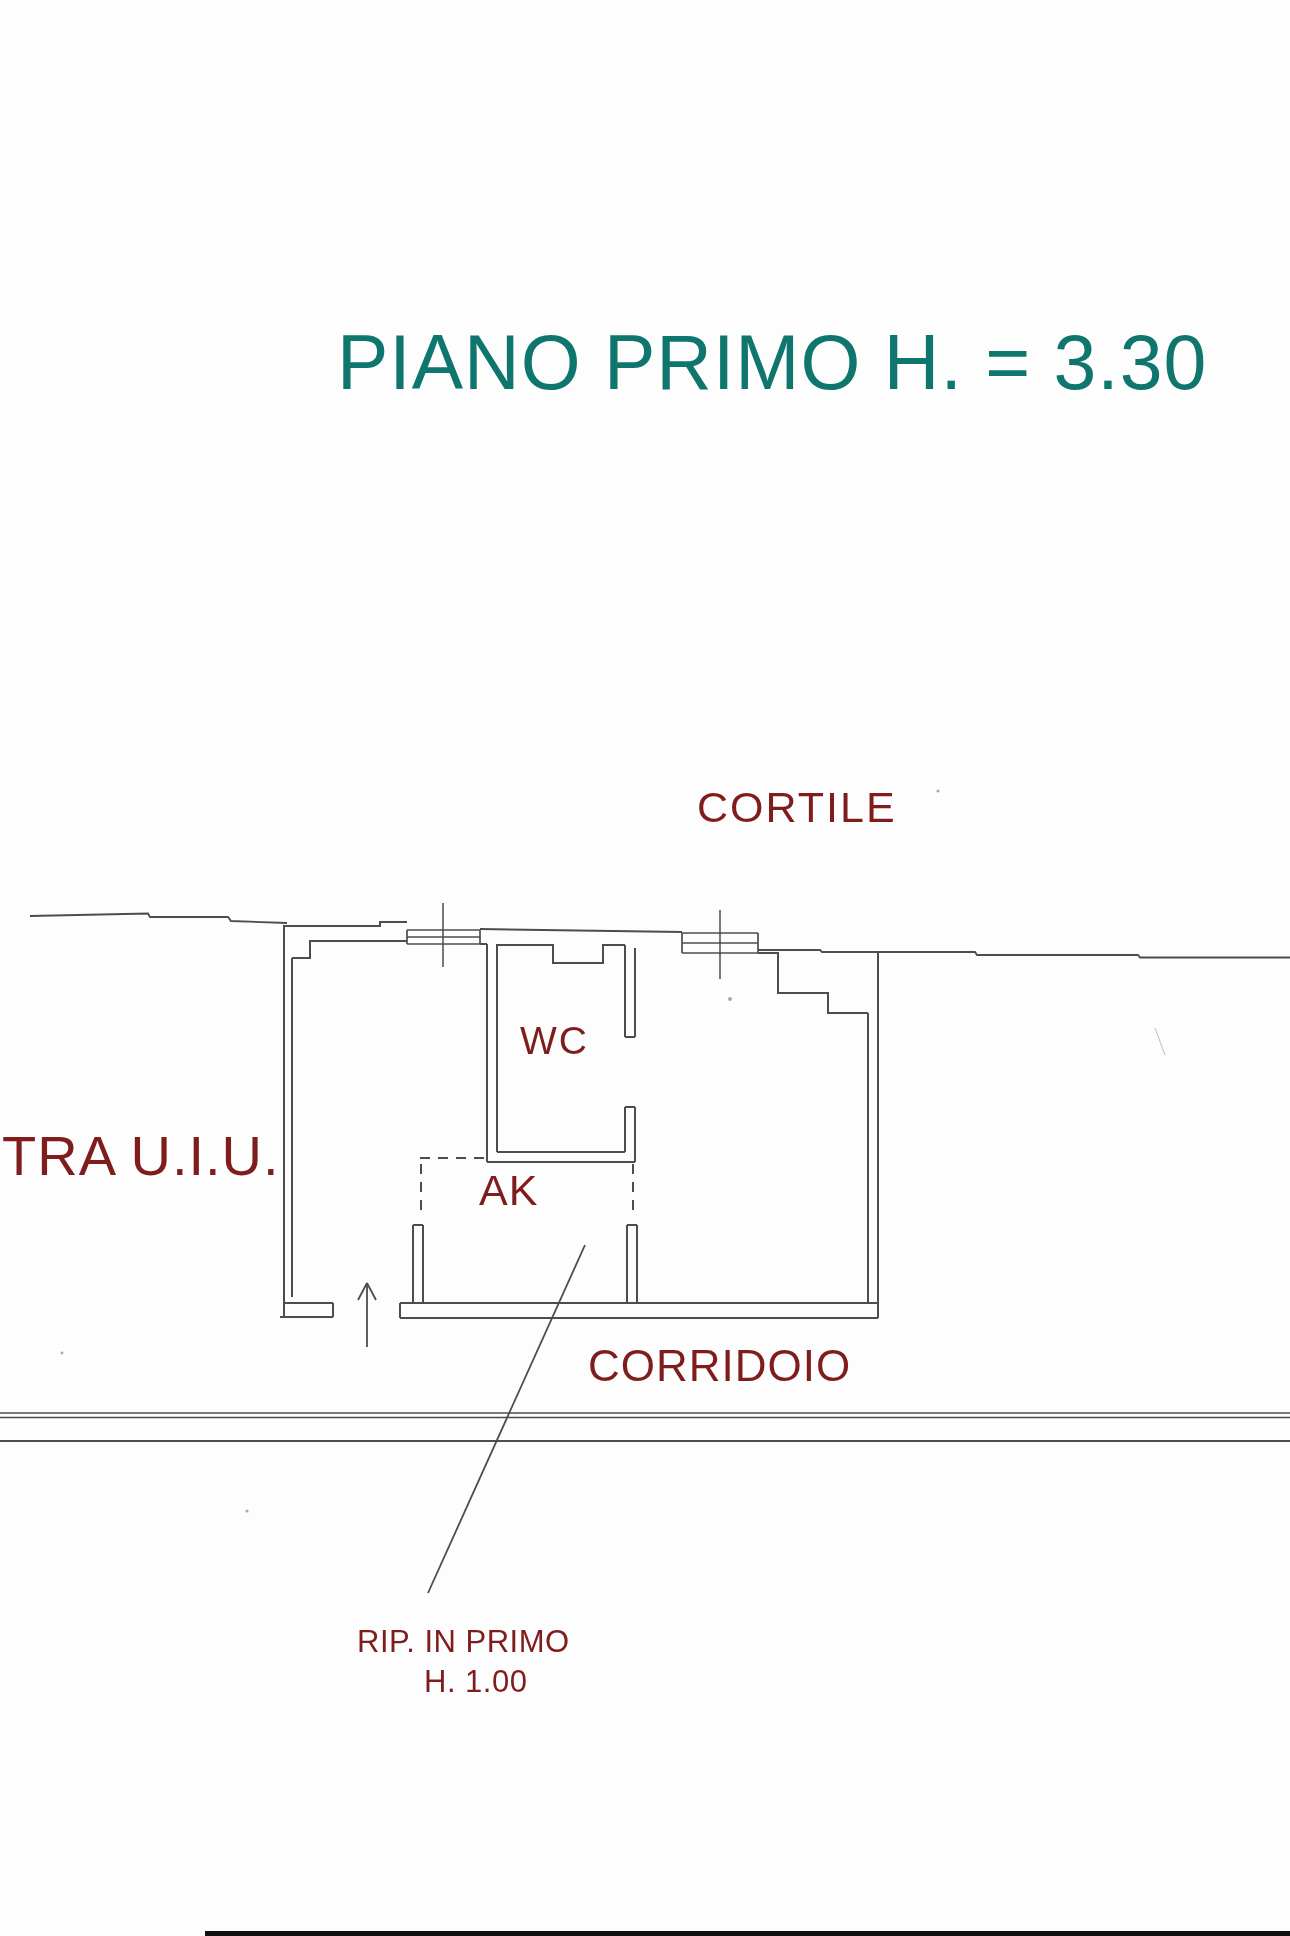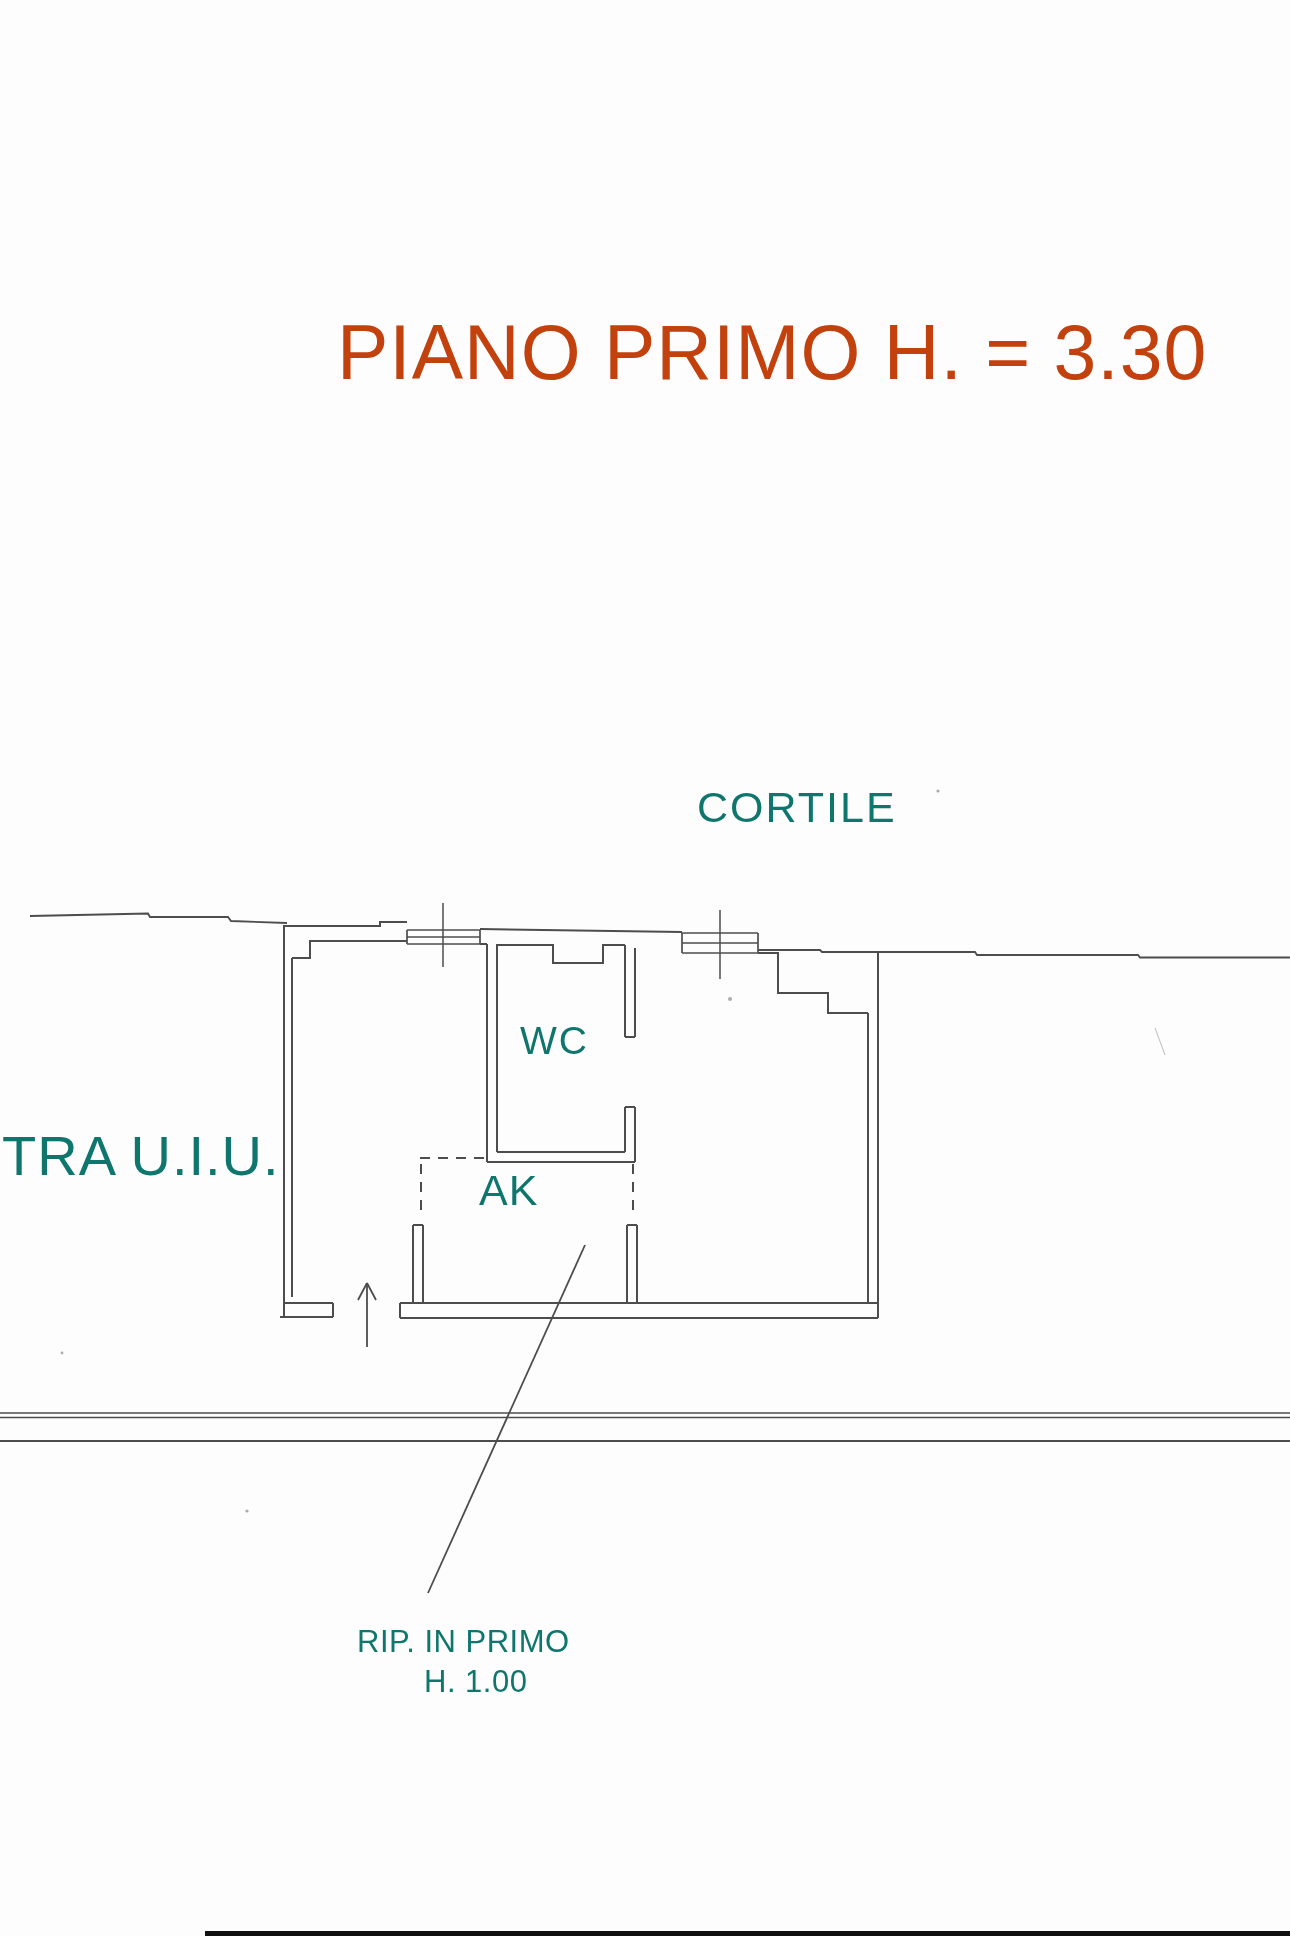--- a/index.html
+++ b/index.html
@@ -7,26 +7,26 @@
     width:1290px;height:1936px;
     background:#fdfdfd;
     position:relative;
     overflow:hidden;
     font-family:"Liberation Sans", sans-serif;
   }
   .page{position:absolute;inset:0;}
   svg.plan{position:absolute;left:0;top:0;}
   .lbl{
     position:absolute;
-    color:#0f766e;
+    color:#7f1d1d;
     line-height:1;
     white-space:nowrap;
     font-family:"Liberation Sans", sans-serif;
   }
-  .lbl-title   {left:337px;top:314px;font-size:77px;letter-spacing:1px;color:#c2410c;}
+  .lbl-title   {left:337px;top:324px;font-size:77px;letter-spacing:1px;color:#0f766e;}
   .lbl-cortile {left:697px;top:786px;font-size:43px;letter-spacing:2px;}
   .lbl-uiu-l   {left:2px;  top:1128px;font-size:56px;letter-spacing:1px;}
   .lbl-uiu-r   {left:991px;top:1128px;font-size:42px;letter-spacing:1px;}
   .lbl-wc      {left:520px;top:1021px;font-size:39px;letter-spacing:2px;}
   .lbl-ak      {left:479px;top:1169px;font-size:43px;letter-spacing:1px;}
   .lbl-corr    {left:588px;top:1344px;font-size:44px;letter-spacing:1px;}
   .lbl-rip1    {left:357px;top:1626px;font-size:31px;letter-spacing:0.5px;}
   .lbl-rip2    {left:424px;top:1666px;font-size:31px;letter-spacing:0.5px;}
   .scan-bar{
     position:absolute;left:205px;top:1931px;width:1085px;height:5px;
@@ -130,19 +130,20 @@
 
   <div class="lbl lbl-cortile">CORTILE</div>
 
   <div class="lbl lbl-uiu-l">TRA U.I.U.</div>
 
 
   <div class="lbl lbl-wc">WC</div>
 
   <div class="lbl lbl-ak">AK</div>
 
+  <div class="lbl lbl-corr">CORRIDOIO</div>
 
   <div class="lbl lbl-rip1">RIP. IN PRIMO</div>
 
   <div class="lbl lbl-rip2">H. 1.00</div>
 
   <div class="scan-bar"></div>
 </div>
 
 </body></html>

